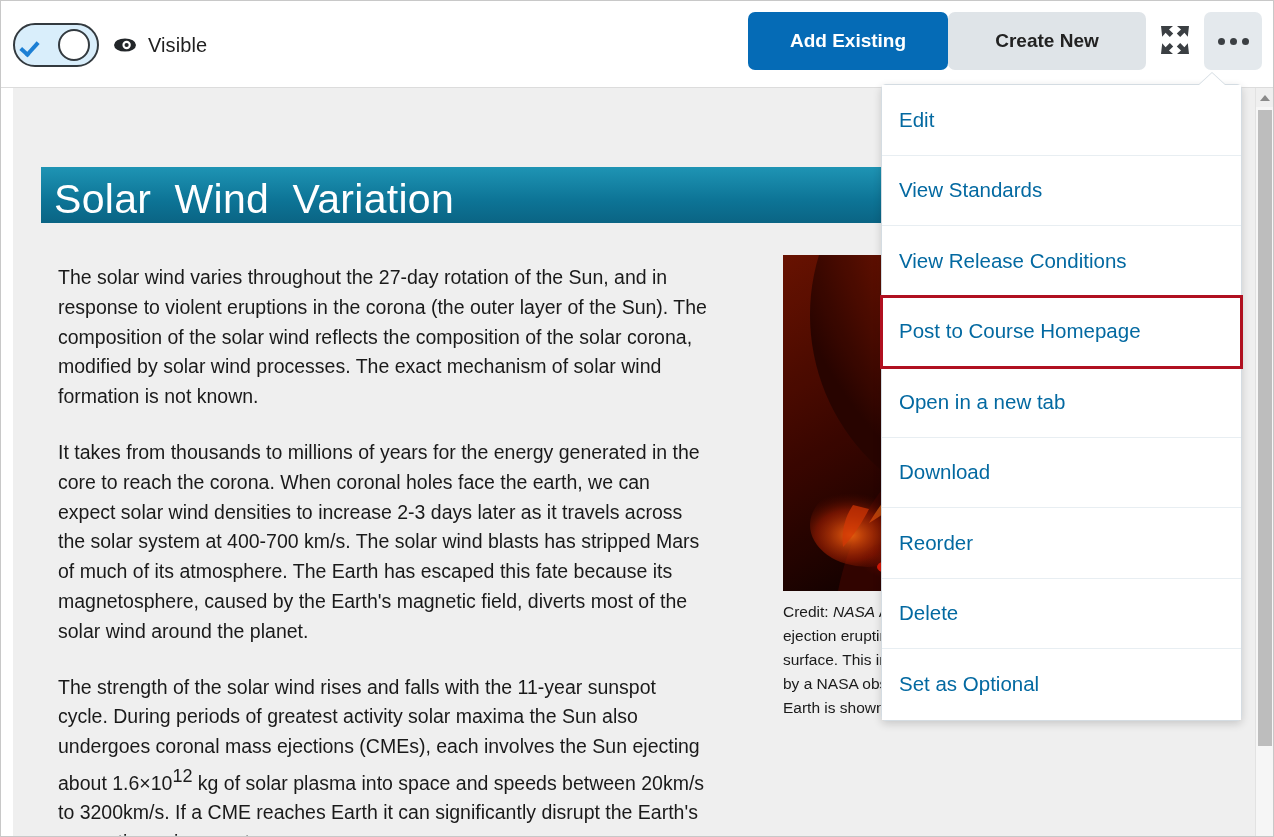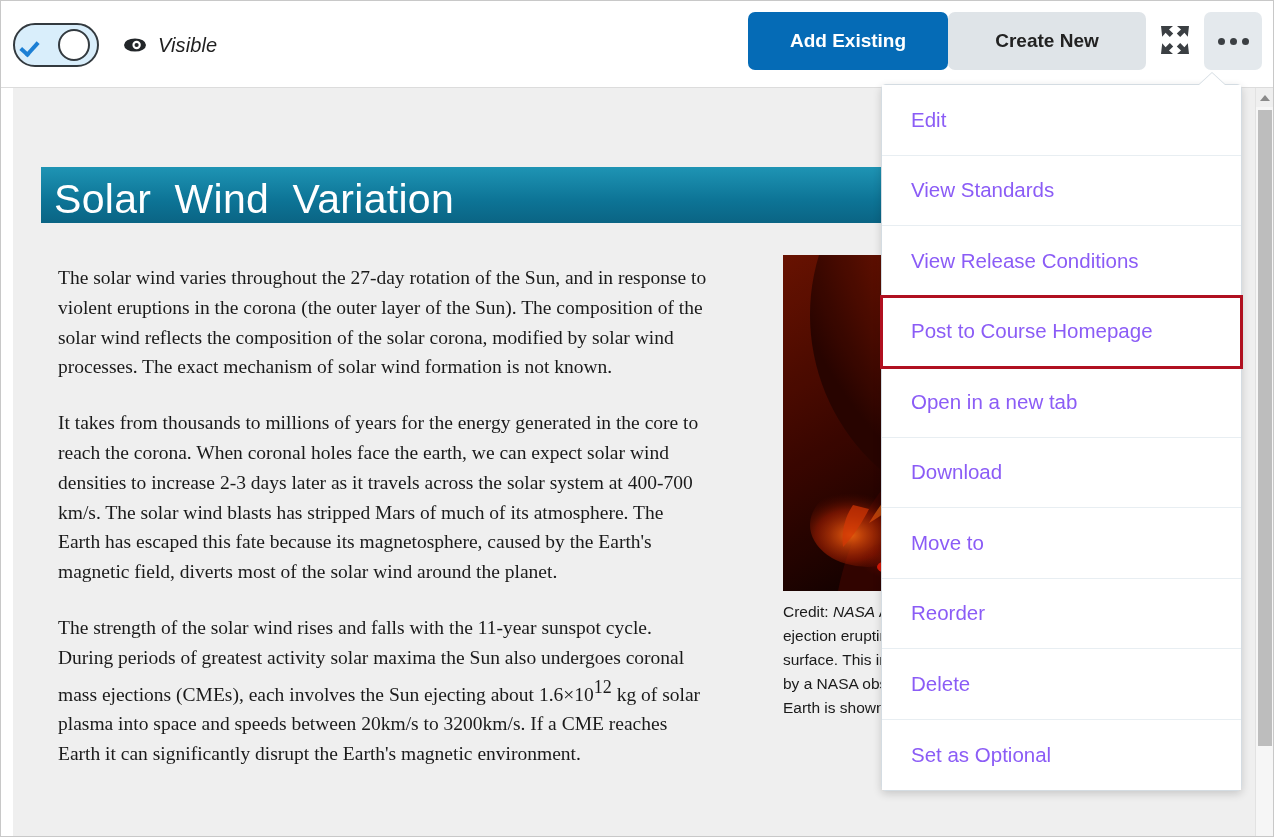--- a/index.html
+++ b/index.html
@@ -31,22 +31,21 @@
     height: 87px;
     background: #ffffff;
     border-bottom: 1px solid #dcdcdc;
     box-sizing: border-box;
   }
   .hdr-left {
     position: absolute;
     left: 12px; top: 22px;
     display: flex;
     align-items: center;
-    gap: 24px;
-    font-style: italic;
+    gap: 14px;
   }
   .toggle {
     width: 86px; height: 44px;
     border-radius: 22px;
     background: #d9eefb;
     border: 2px solid #333a3f;
     box-sizing: border-box;
     display: flex;
     align-items: center;
     justify-content: space-between;
@@ -172,21 +171,21 @@
   .body-col {
     position: absolute;
     left: 17px; top: 175px;
     width: 650px;
   }
   .body-col p {
     margin: 0 0 26px 0;
     font-size: 19.5px;
     line-height: 29.8px;
     color: #1a1a1a;
-    font-family: Liberation Serif, serif;
+    font-family: Liberation Sans, sans-serif;
   }
   .body-col sup { font-size: 18px; }
 
   .figure {
     position: absolute;
     left: 742px; top: 167px;
     width: 230px;
   }
   .figure .photo {
     width: 230px;
@@ -254,23 +253,23 @@
     width: 0; height: 0;
     border-left: 13px solid transparent;
     border-right: 13px solid transparent;
     border-bottom: 12px solid #ffffff;
     filter: drop-shadow(0 -1px 0 #d4dce2);
   }
   .menu-item {
     height: 70.5px;
     display: flex;
     align-items: center;
-    padding-left: 29px;
+    padding-left: 17px;
     font-size: 20.5px;
-    color: #8b5cf6;
+    color: #0369a1;
     border-bottom: 1px solid #e8eef2;
     cursor: pointer;
     box-sizing: border-box;
     background: #fff;
     position: relative;
   }
   .menu-item:last-child { border-bottom: none; }
   .menu-item.highlight {
     outline: 3px solid #b01020;
     outline-offset: -1px;
@@ -406,23 +405,20 @@
       <div class="menu-item highlight">
         <span>Post to Course Homepage</span>
       </div>
       <div class="menu-item">
         <span>Open in a new tab</span>
       </div>
       <div class="menu-item">
         <span>Download</span>
       </div>
       <div class="menu-item">
-        <span>Move to</span>
-      </div>
-      <div class="menu-item">
         <span>Reorder</span>
       </div>
       <div class="menu-item">
         <span>Delete</span>
       </div>
       <div class="menu-item">
         <span>Set as Optional</span>
       </div>
     </div>
 

